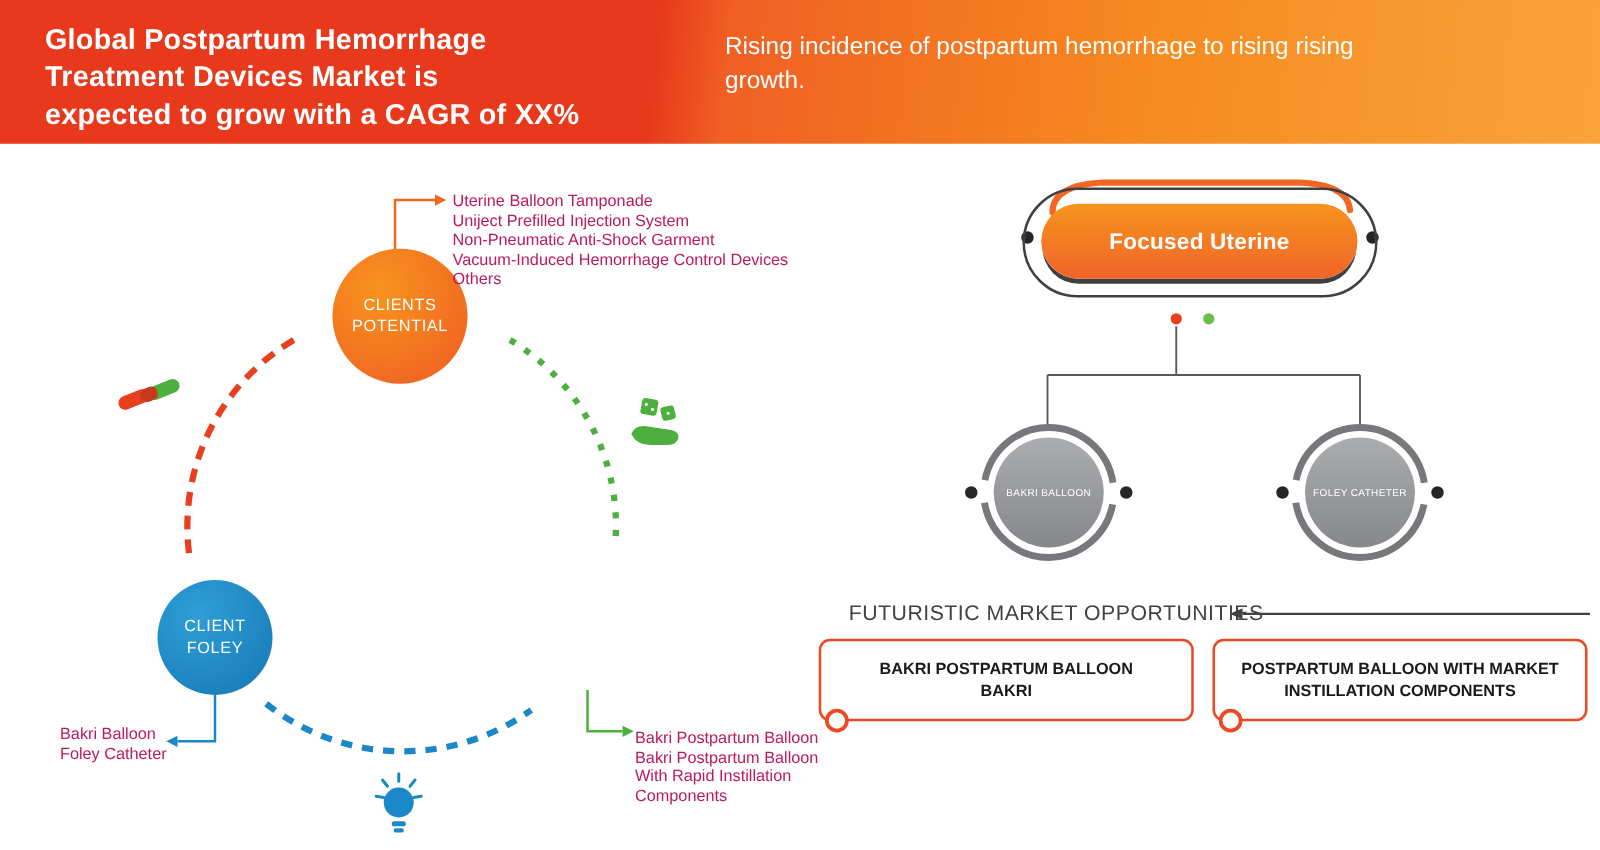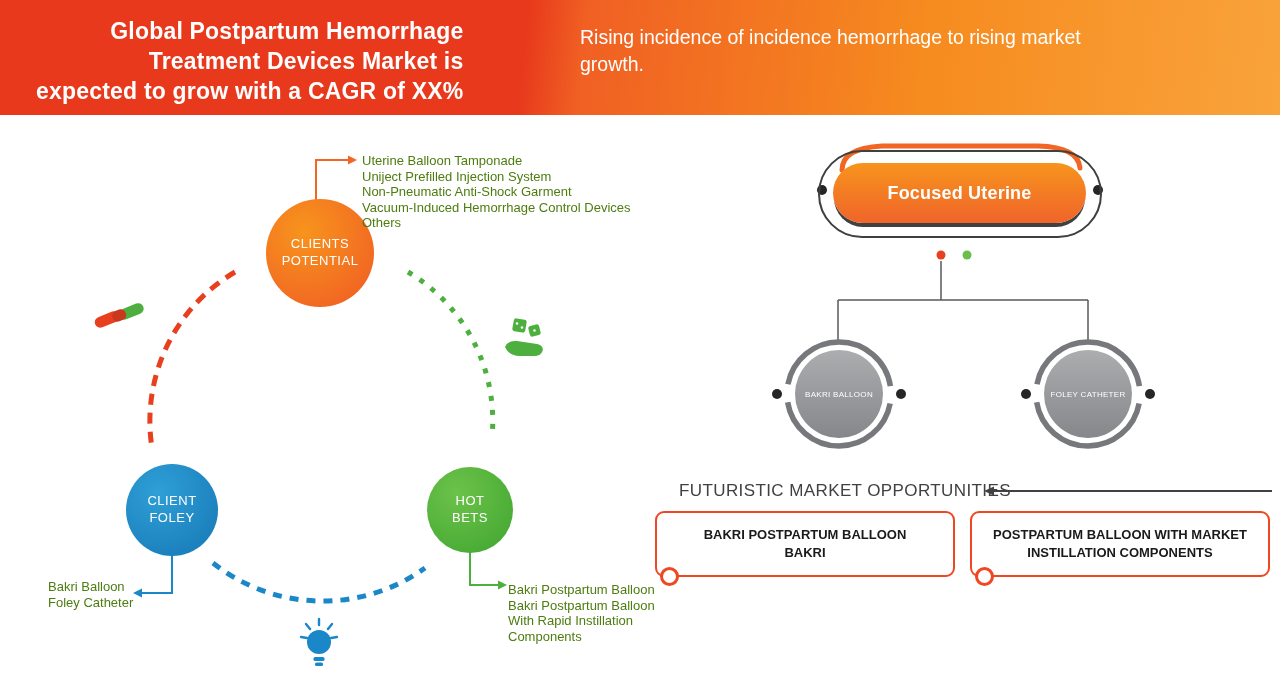--- a/index.html
+++ b/index.html
@@ -3,36 +3,36 @@
 <meta charset="utf-8">
 <style>
   html,body{margin:0;padding:0;background:#fff;}
   .stage{position:relative;width:1280px;height:680px;background:#ffffff;overflow:hidden;
          font-family:"Liberation Sans",sans-serif;}
 
   
   .banner{position:absolute;left:0;top:0;width:1280px;height:115px;
           background:linear-gradient(96deg,#e8391c 0%,#e8391c 41%,#f06023 45.5%,#f68b1f 72%,#f9a33b 100%);}
   .banner-title{position:absolute;left:36px;top:17px;color:#ffffff;font-size:23px;font-weight:bold;
-                line-height:1.3;white-space:pre-line;letter-spacing:.2px;text-align:right;}
+                line-height:1.3;white-space:pre-line;letter-spacing:.2px;}
   .banner-sub{position:absolute;left:580px;top:24px;color:#ffffff;font-size:19.5px;font-weight:400;
               line-height:1.4;white-space:pre-line;}
 
   
   .overlay{position:absolute;left:0;top:0;z-index:1;pointer-events:none;}
 
   
   .circle{position:absolute;border-radius:50%;display:flex;align-items:center;justify-content:center;
           text-align:center;color:#fff;z-index:2;}
   .circle .lbl{white-space:pre-line;font-size:13px;font-weight:500;letter-spacing:.5px;line-height:1.3;}
   #cp{left:266px;top:199px;width:108px;height:108px;background:radial-gradient(circle at 35% 30%,#f7941d,#f05a24);text-align:center;}
   #cf{left:126px;top:464px;width:92px;height:92px;background:radial-gradient(circle at 35% 30%,#2f9fd6,#1577b5);}
   #hb{left:427px;top:467px;width:86px;height:86px;background:radial-gradient(circle at 35% 30%,#6cc24a,#3fa52f);}
 
-  .list{position:absolute;color:#4d7c0f;font-size:13px;line-height:1.2;white-space:pre-line;z-index:2;}
+  .list{position:absolute;color:#be185d;font-size:13px;line-height:1.2;white-space:pre-line;z-index:2;}
   #cp-list{left:362px;top:153px;width:330px;}
   #cf-list{left:48px;top:579px;width:140px;}
   #hb-list{left:508px;top:582px;width:158px;}
 
   .icon{position:absolute;z-index:3;}
   #handshake{left:92px;top:297px;}
   #dicehand{left:500px;top:316px;}
   #lightbulb{left:299px;top:617px;}
 
   
@@ -64,21 +64,21 @@
 </style>
 </head>
 <body>
 
 <div class="stage">
 
   <div class="banner">
     <div class="banner-title">Global Postpartum Hemorrhage
 Treatment Devices Market is
 expected to grow with a CAGR of XX%</div>
-    <div class="banner-sub">Rising incidence of incidence hemorrhage to rising market
+    <div class="banner-sub">Rising incidence of postpartum hemorrhage to rising rising
 growth.</div>
   </div>
 
   <svg class="overlay" width="1280" height="680" viewBox="0 0 1280 680">
     <defs>
       <linearGradient id="nodeGray" x1="0" y1="0" x2="0" y2="1">
         <stop offset="0" stop-color="#abadaf"></stop>
           <stop offset="1" stop-color="#85878a"></stop>
       </linearGradient>
     </defs>
@@ -122,24 +122,20 @@
     <polygon points="994,486.5 994,495.5 984,491" fill="#414042"></polygon>
   </svg>
 
   <div class="circle" id="cp">
     <div class="lbl">CLIENTS
 POTENTIAL</div>
   </div>
   <div class="circle" id="cf">
     <div class="lbl">CLIENT
 FOLEY</div>
-  </div>
-  <div class="circle" id="hb">
-    <div class="lbl">HOT
-BETS</div>
   </div>
 
   <div class="list" id="cp-list">Uterine Balloon Tamponade
 Uniject Prefilled Injection System
 Non-Pneumatic Anti-Shock Garment
 Vacuum-Induced Hemorrhage Control Devices
 Others</div>
   <div class="list" id="cf-list">Bakri Balloon
 Foley Catheter</div>
   <div class="list" id="hb-list">Bakri Postpartum Balloon

